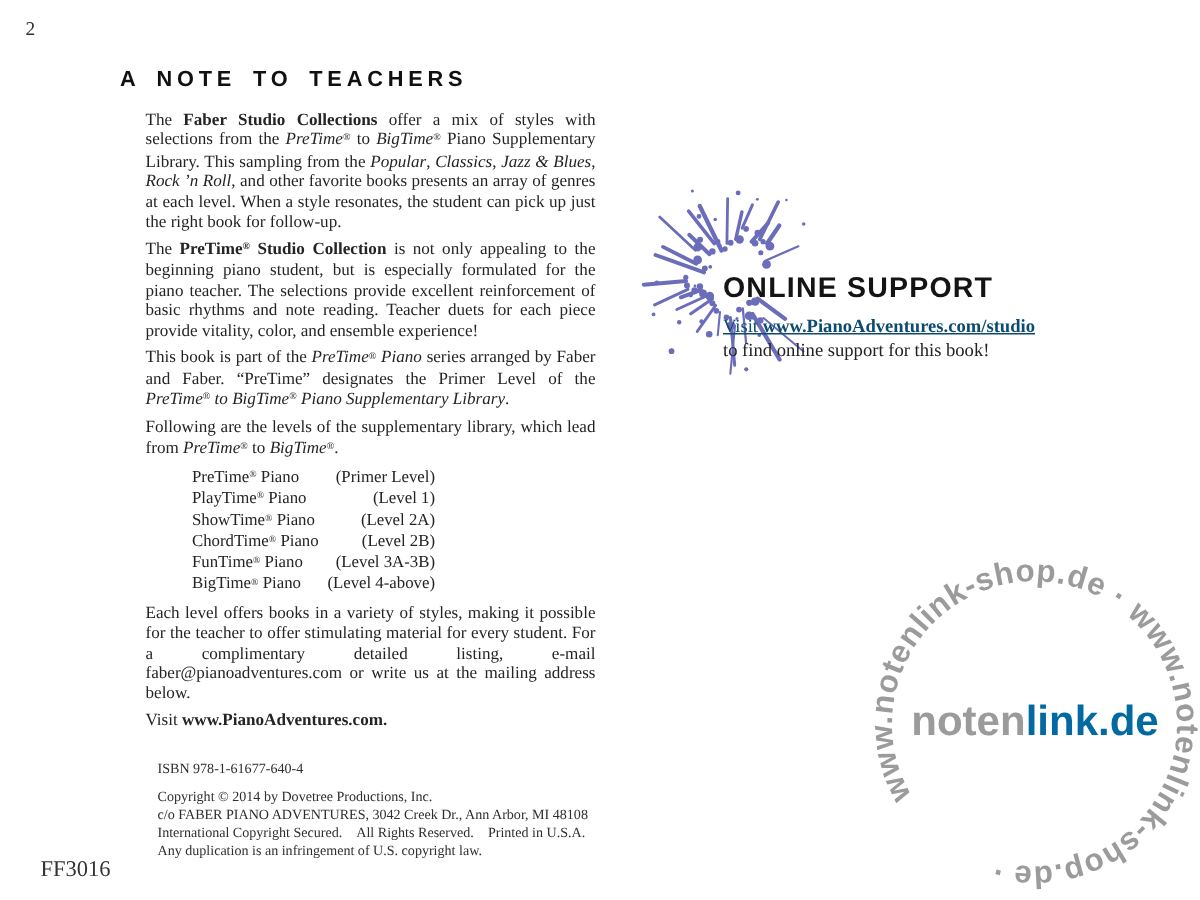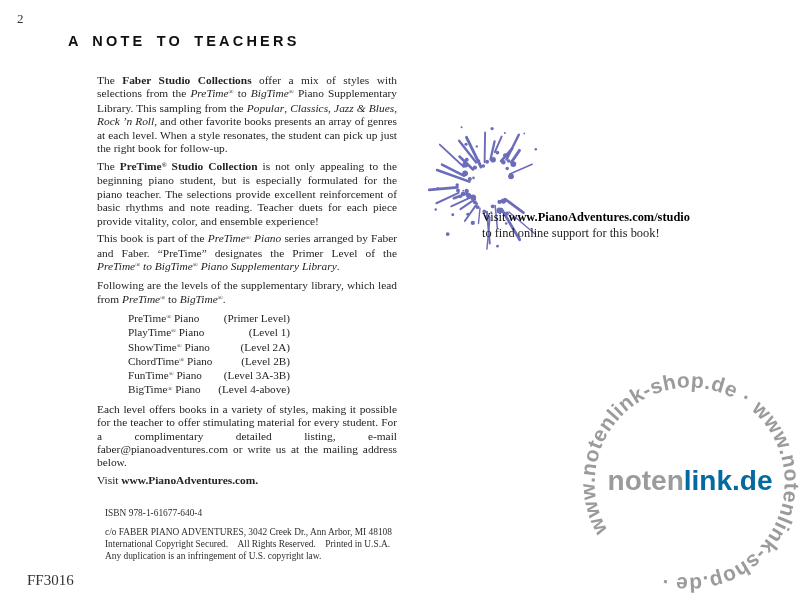--- a/index.html
+++ b/index.html
@@ -11,21 +11,21 @@
     background:#ffffff;
     overflow:hidden;
     font-family:"Liberation Serif", serif;
     color:#242424;
   }
   .page-number{
     position:absolute;left:17px;top:11px;
     font-size:13px;color:#333;
   }
   .heading{
-    position:absolute;left:64px;top:29px;margin:4px;
+    position:absolute;left:64px;top:29px;margin:16px;
     font-family:"Liberation Sans", sans-serif;
     font-weight:700;font-size:14.5px;
     letter-spacing:3.2px;word-spacing:4px;
     color:#101010;
   }
   .note-col{
     position:absolute;left:97px;top:74px;width:300px;
     font-size:11.4px;line-height:13.4px;
     text-align:justify;
   }
@@ -45,21 +45,21 @@
     position:absolute;left:421px;top:117px;width:140px;height:140px;
   }
   .support-title{
     position:absolute;left:482px;top:182px;
     font-family:"Liberation Sans", sans-serif;
     font-weight:700;font-size:19px;letter-spacing:0.8px;
     color:#141414;
   }
   .support-line1{
     position:absolute;left:482px;top:210px;
-    font-size:12.4px;color:#000000;
+    font-size:12.4px;color:#0c4a6e;text-decoration:underline;
   }
   .support-line2{
     position:absolute;left:482px;top:226px;
     font-size:12.4px;color:#222;
   }
   
   .wm-ring{
     position:absolute;left:560px;top:353px;width:260px;height:260px;
     pointer-events:none;
   }
@@ -204,37 +204,39 @@
       <circle cx="39.5" cy="79.9" r="1.37" fill="#6b6cba"></circle>
       <circle cx="84.2" cy="38.3" r="2.16" fill="#6b6cba"></circle>
       <circle cx="83.9" cy="15.9" r="0.98" fill="#6b6cba"></circle>
       <circle cx="86.2" cy="51.5" r="1.72" fill="#6b6cba"></circle>
       <circle cx="85.2" cy="106.4" r="1.27" fill="#6b6cba"></circle>
       <circle cx="40.6" cy="10.3" r="1.04" fill="#6b6cba"></circle>
       <circle cx="45.0" cy="27.3" r="1.57" fill="#6b6cba"></circle>
       <circle cx="80.7" cy="94.3" r="1.74" fill="#6b6cba"></circle>
       <circle cx="71.1" cy="11.6" r="1.62" fill="#6b6cba"></circle>
     </svg>
+  <div class="support-title">ONLINE SUPPORT</div>
   <div class="support-line1"><span>Visit </span><span class="rt-b">www.PianoAdventures.com/studio</span></div>
   <div class="support-line2">to find online support for this book!</div>
 
   <svg class="wm-ring" viewBox="0 0 260 260">
     <defs>
       <path id="wmPath" d="M 47.73 177.50 A 95 95 0 1 1 48.15 178.21" fill="none"></path>
     </defs>
     <text class="wm-ring-text" fill="#9b9b9b">
       <textPath href="#wmPath">www.notenlink-shop.de · www.notenlink-shop.de · </textPath>
     </text>
   </svg>
   <div class="wm-center">
     <span class="wm-gray" style="color: rgb(155, 155, 155);">noten</span><span class="wm-red" style="color: #0369a1;">link.de</span>
   </div>
 
   <div class="footer">
     <div class="isbn">ISBN 978-1-61677-640-4</div>
+    <div>Copyright © 2014 by Dovetree Productions, Inc.</div>
     <div>c/o FABER PIANO ADVENTURES, 3042 Creek Dr., Ann Arbor, MI 48108</div>
     <div>International Copyright Secured. All Rights Reserved. Printed in U.S.A.</div>
     <div>Any duplication is an infringement of U.S. copyright law.</div>
   </div>
 
   <div class="catalog">FF3016</div>
 
 </div>
 
 </body></html>

